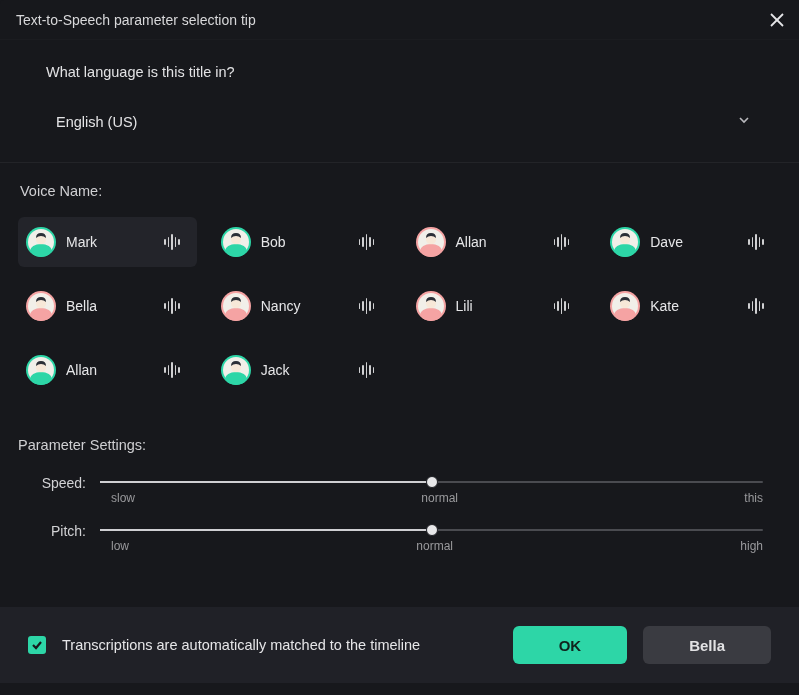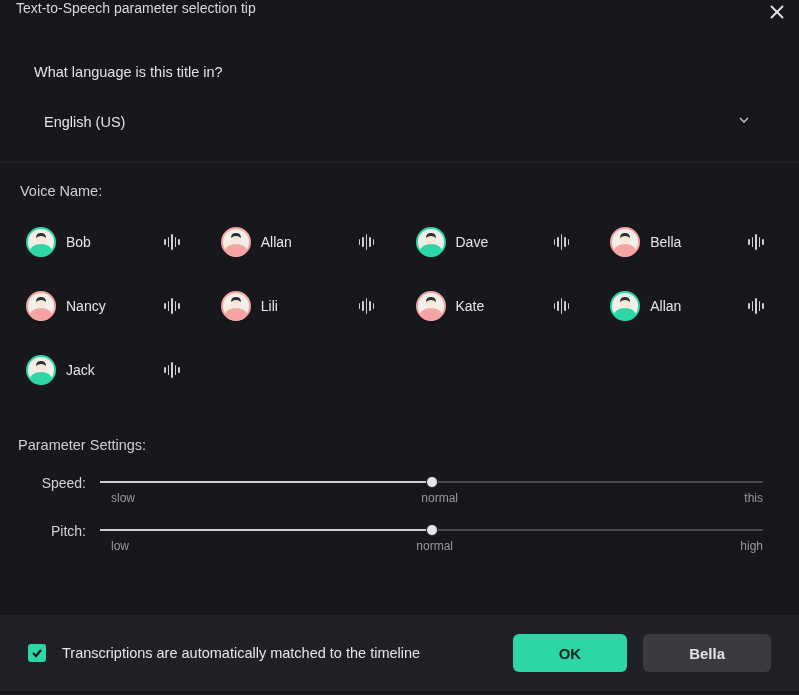--- a/index.html
+++ b/index.html
@@ -1,24 +1,24 @@
 <!DOCTYPE html>
 <html><head>
 <meta charset="utf-8">
 <style>
   * { box-sizing: border-box; margin: 0; padding: 0; }
   html, body { width: 799px; height: 695px; font-family: "Segoe UI", Arial, sans-serif; background:#17181c; color:#d6d6d8; }
   .dialog { width:799px; height:695px; background:#17181c; position:relative; border-radius:4px; overflow:hidden; }
   
-  .header { height:40px; display:flex; justify-content:space-between; padding:0 10px 0 16px; border-bottom:1px solid rgba(255,255,255,0.02); }
+  .header { height:40px; display:flex; align-items:center; justify-content:space-between; padding:0 10px 0 16px; border-bottom:1px solid rgba(255,255,255,0.02); }
   .header-title { font-size:14px; color:#d8d8da; }
   .close-btn { width:24px; height:24px; display:flex; align-items:center; justify-content:center; cursor:pointer; }
   .close-btn svg { stroke:#e6e6e8; stroke-width:1.8; }
   
-  .section { padding: 24px 34px 22px 34px; }
+  .section { padding: 24px 34px 22px 46px; }
   .question { font-size:14.5px; color:#e2e2e4; }
   .lang-row { margin-top:24px; height:36px; display:flex; align-items:center; justify-content:space-between; padding:0 10px 0 10px; cursor:pointer; border-radius:4px; }
   .lang-val { font-size:14.5px; color:#e4e4e6; }
   .chev { width:18px; height:18px; }
   .chev svg { stroke:#b9b9bd; stroke-width:1.6; fill:none; }
   hr.div { border:none; border-top:1px solid #232428; margin:0; }
   
   .vsection { padding:20px 18px 6px 18px; }
   .vsection .label { font-size:14.5px; color:#cfcfd2; margin-bottom:18px; padding-left:2px; }
   .vgrid { display:grid; grid-template-columns: repeat(4, 1fr); gap:14px 16px; }
@@ -34,21 +34,21 @@
   .psection { padding:22px 18px 0 18px; }
   .psection .label { font-size:14.5px; color:#cfcfd2; margin-bottom:22px;margin-top:14px; }
   .prow { display:flex; align-items:flex-start; margin-bottom:18px; }
   .pname { width:82px; text-align:right; font-size:14px; color:#d2d2d5; padding-top:0px; padding-right:14px;}
   .ptrack-wrap { flex:1; padding-right:18px; position:relative; }
   .ptrack { height:2px; background:#4a4b50; border-radius:1px; position:relative; margin-top:6px; }
   .ptrack .fill { position:absolute; left:0; top:0; bottom:0; background:#cfcfd2; }
   .pthumb { position:absolute; top:50%; transform:translate(-50%,-50%); width:12px; height:12px; border-radius:50%; background:#e7e7e9; border:1px solid #202126; cursor:pointer; }
   .pticks { display:flex; justify-content:space-between; font-size:12px; color:#99999c; margin-top:8px;margin-left:11px; }
   
-  .footer { position:absolute; left:0; right:0; bottom:4px; height:76px; background:#202127; display:flex; align-items:center; padding:0 28px; gap:16px; }
+  .footer { position:absolute; left:0; right:0; bottom:12px; height:76px; background:#202127; display:flex; align-items:center; padding:0 28px; gap:16px; }
   .chk { width:18px; height:18px; border-radius:3px; background:#2dd6a7; display:flex; align-items:center; justify-content:center; cursor:pointer; flex-shrink:0;}
   .chk svg { stroke:#17181c; stroke-width:2.2; fill:none; }
   .ftext { font-size:14.5px; color:#e6e6e8; flex:1; }
   .btn { height:38px; border:none; border-radius:6px; font-size:15px; font-weight:600; cursor:pointer; padding:0 46px; }
   .btn-ok { background:#2dd6a7; color:#10241d; min-width:110px;}
   .btn-cancel { background:#3a3b41; color:#e2e2e4; min-width:110px;}
 </style>
 </head>
 <body>
 
@@ -74,20 +74,39 @@
           </svg>
       </div>
     </div>
   </div>
 
   <hr class="div">
 
   <div class="vsection">
     <div class="label">Voice Name:</div>
     <div class="vgrid" id="vgrid">
+        <div class="vitem selected">
+    <div class="avatar">
+            <svg width="30" height="30" viewBox="0 0 30 30">
+    <circle cx="15" cy="15" r="15" fill="#2dd6a7"></circle>
+    <circle cx="15" cy="15" r="13" fill="#f1efe9"></circle>
+    <path d="M15 30 a13 13 0 0 1 -11 -6 a11 7 0 0 1 22 0 a13 13 0 0 1 -11 6 z" fill="#2dd6a7"></path>
+    <circle cx="15" cy="12" r="5.2" fill="#f7e8d8"></circle>
+    <path d="M10 11 q0 -5 5 -5 q5 0 5 5 q-2 -2 -5 -2 q-3 0 -5 2 z" fill="#2b2f37"></path>
+  </svg>
+          </div>
+    <div class="vname">Mark</div>
+    <div class="wave">
+      <span class="b1"></span>
+            <span class="b2"></span>
+            <span class="b3"></span>
+            <span class="b2"></span>
+            <span class="b1"></span>
+    </div>
+        </div>
         <div class="vitem">
     <div class="avatar">
             <svg width="30" height="30" viewBox="0 0 30 30">
     <circle cx="15" cy="15" r="15" fill="#2dd6a7"></circle>
     <circle cx="15" cy="15" r="13" fill="#f1efe9"></circle>
     <path d="M15 30 a13 13 0 0 1 -11 -6 a11 7 0 0 1 22 0 a13 13 0 0 1 -11 6 z" fill="#2dd6a7"></path>
     <circle cx="15" cy="12" r="5.2" fill="#f7e8d8"></circle>
     <path d="M10 11 q0 -5 5 -5 q5 0 5 5 q-2 -2 -5 -2 q-3 0 -5 2 z" fill="#2b2f37"></path>
   </svg>
           </div>

